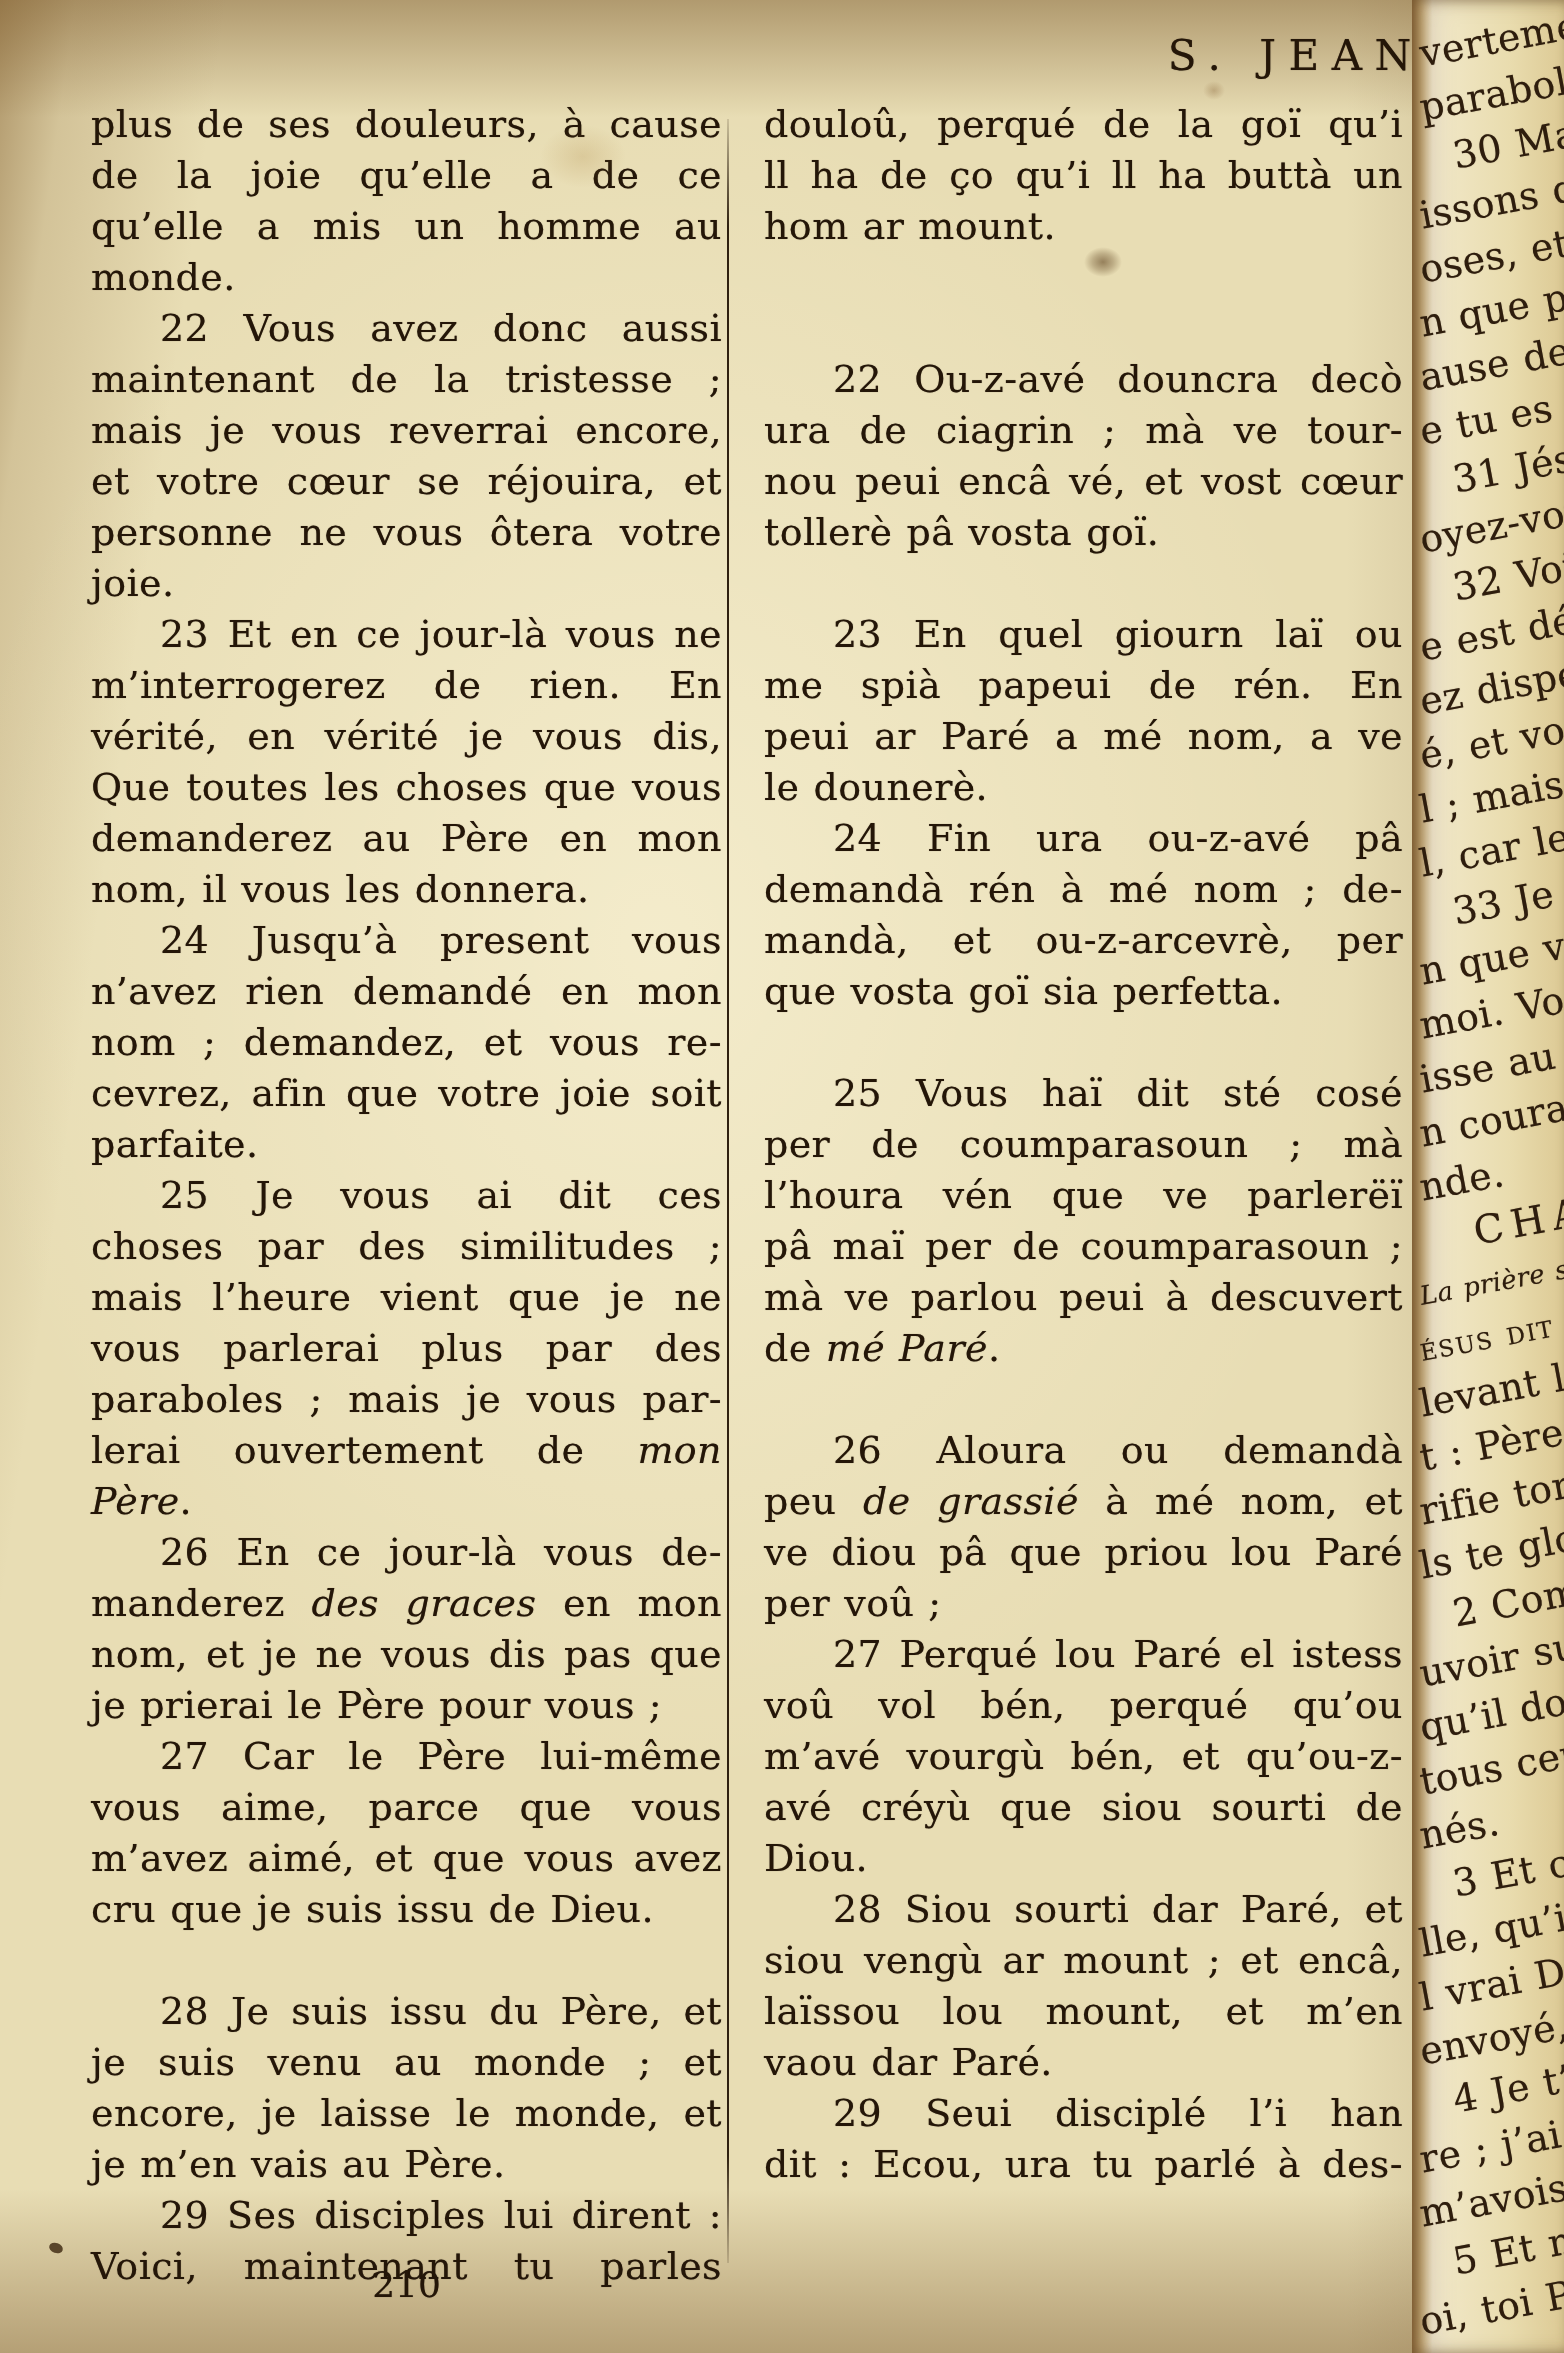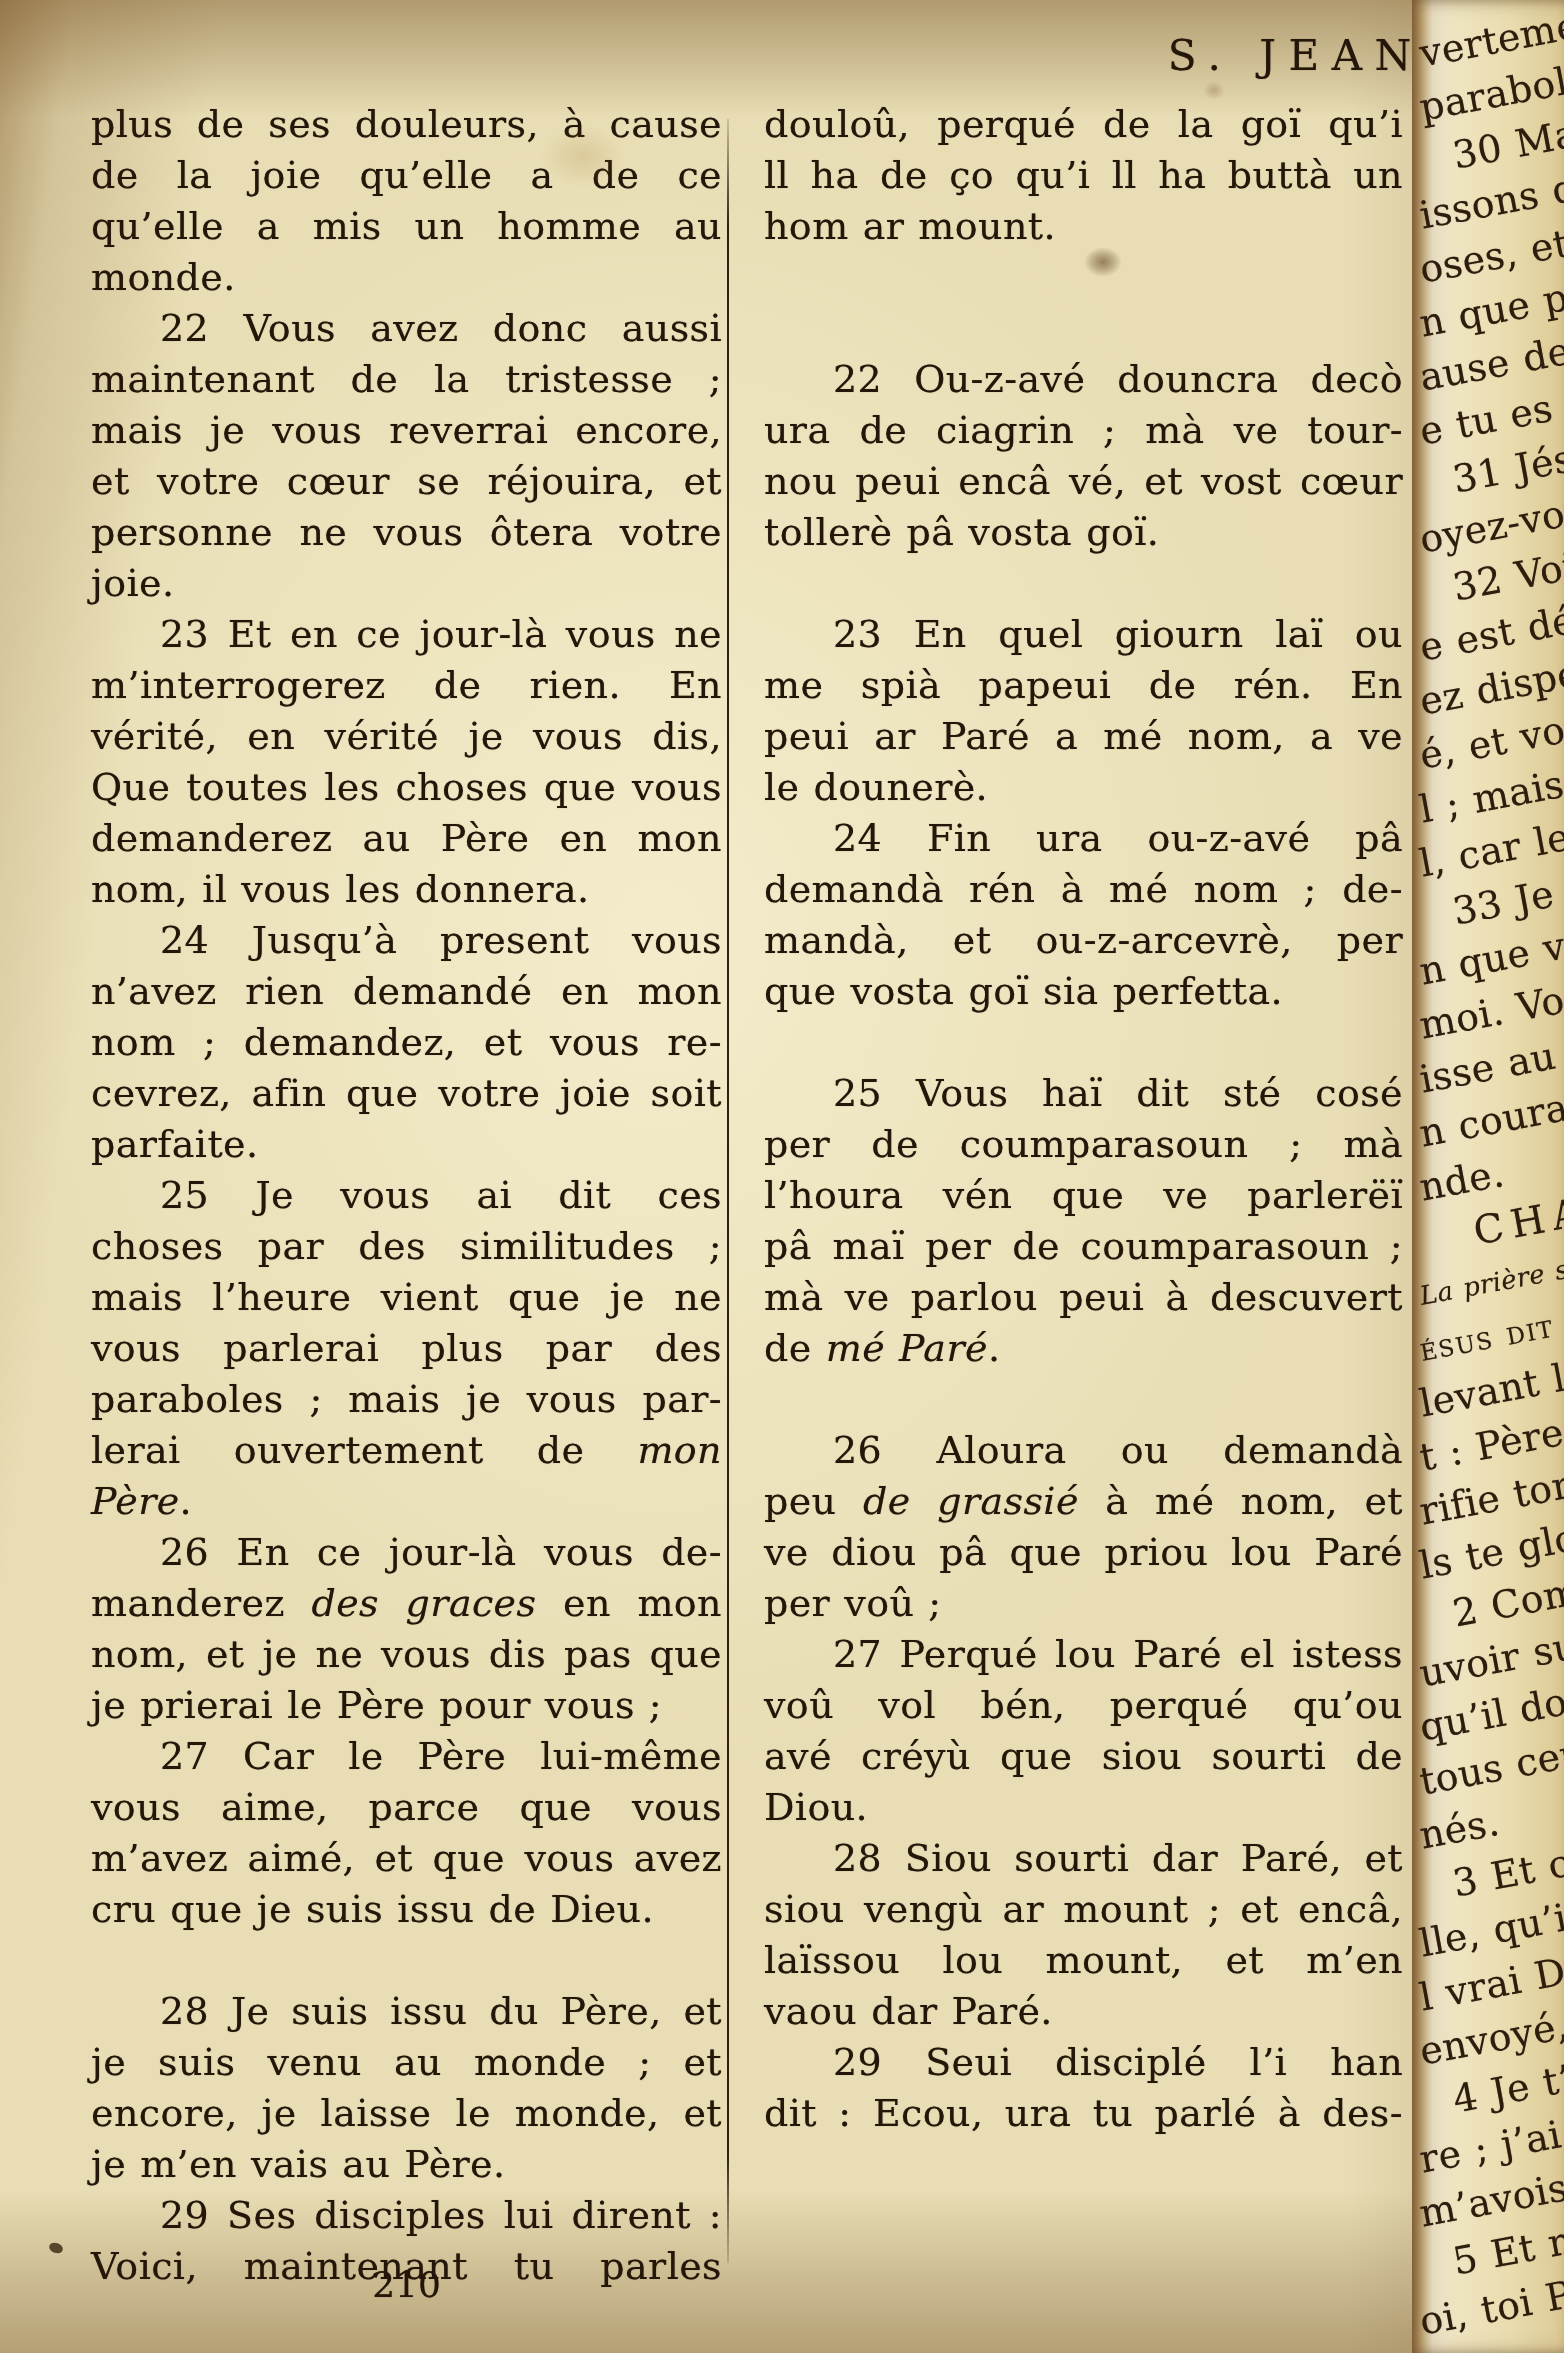--- a/index.html
+++ b/index.html
@@ -148,20 +148,21 @@
       <div class="line"><span>pâ maï per de coumparasoun ;</span></div>
       <div class="line"><span>mà ve parlou peui à descuvert</span></div>
       <div class="line end"><span>de </span><span class="it">mé Paré</span><span>.</span></div>
       <div class="line"></div>
       <div class="line indent"><span>26 Aloura ou demandà</span></div>
       <div class="line"><span>peu </span><span class="it">de grassié</span><span> à mé nom, et</span></div>
       <div class="line"><span>ve diou pâ que priou lou Paré</span></div>
       <div class="line end"><span>per voû ;</span></div>
       <div class="line indent"><span>27 Perqué lou Paré el istess</span></div>
       <div class="line"><span>voû vol bén, perqué qu’ou</span></div>
+      <div class="line"><span>m’avé vourgù bén, et qu’ou-z-</span></div>
       <div class="line"><span>avé créyù que siou sourti de</span></div>
       <div class="line end"><span>Diou.</span></div>
       <div class="line indent"><span>28 Siou sourti dar Paré, et</span></div>
       <div class="line"><span>siou vengù ar mount ; et encâ,</span></div>
       <div class="line"><span>laïssou lou mount, et m’en</span></div>
       <div class="line end"><span>vaou dar Paré.</span></div>
       <div class="line indent"><span>29 Seui disciplé l’i han</span></div>
       <div class="line"><span>dit : Ecou, ura tu parlé à des-</span></div>
     </div>
   <div class="next">

